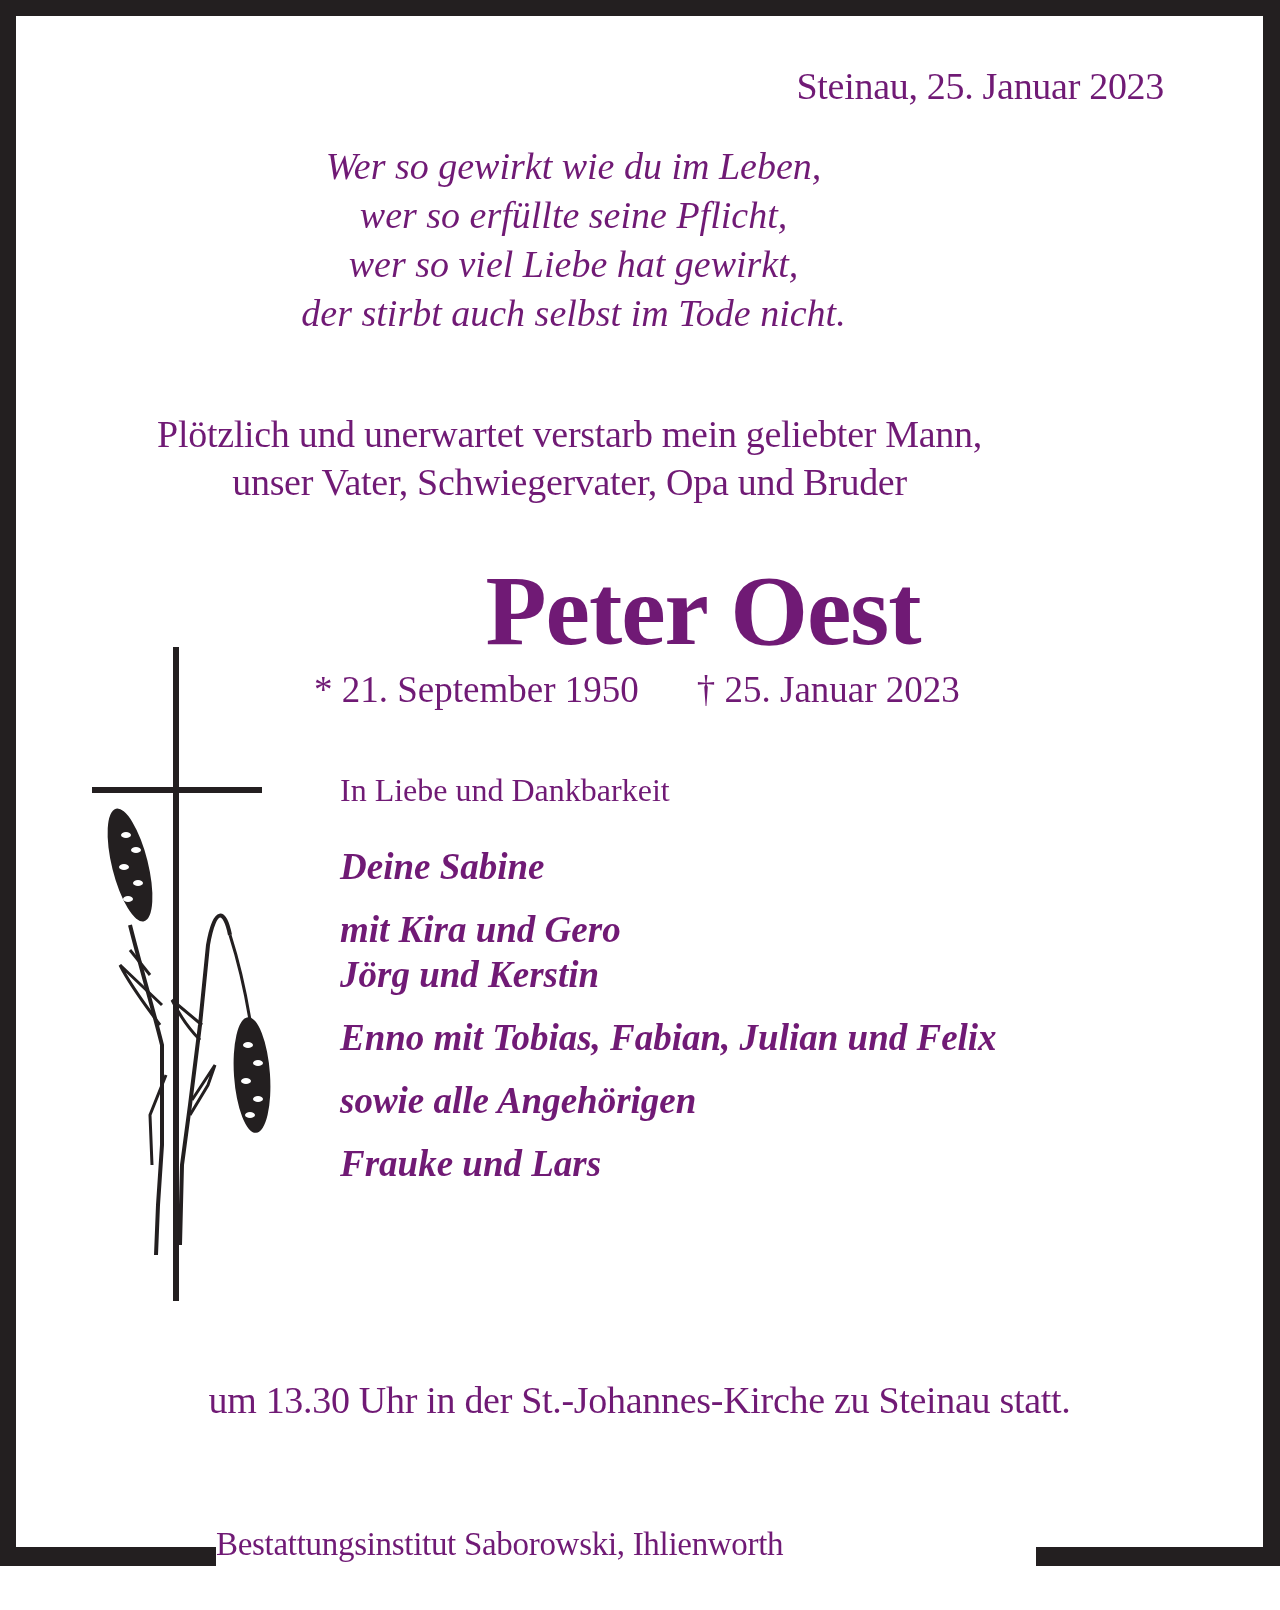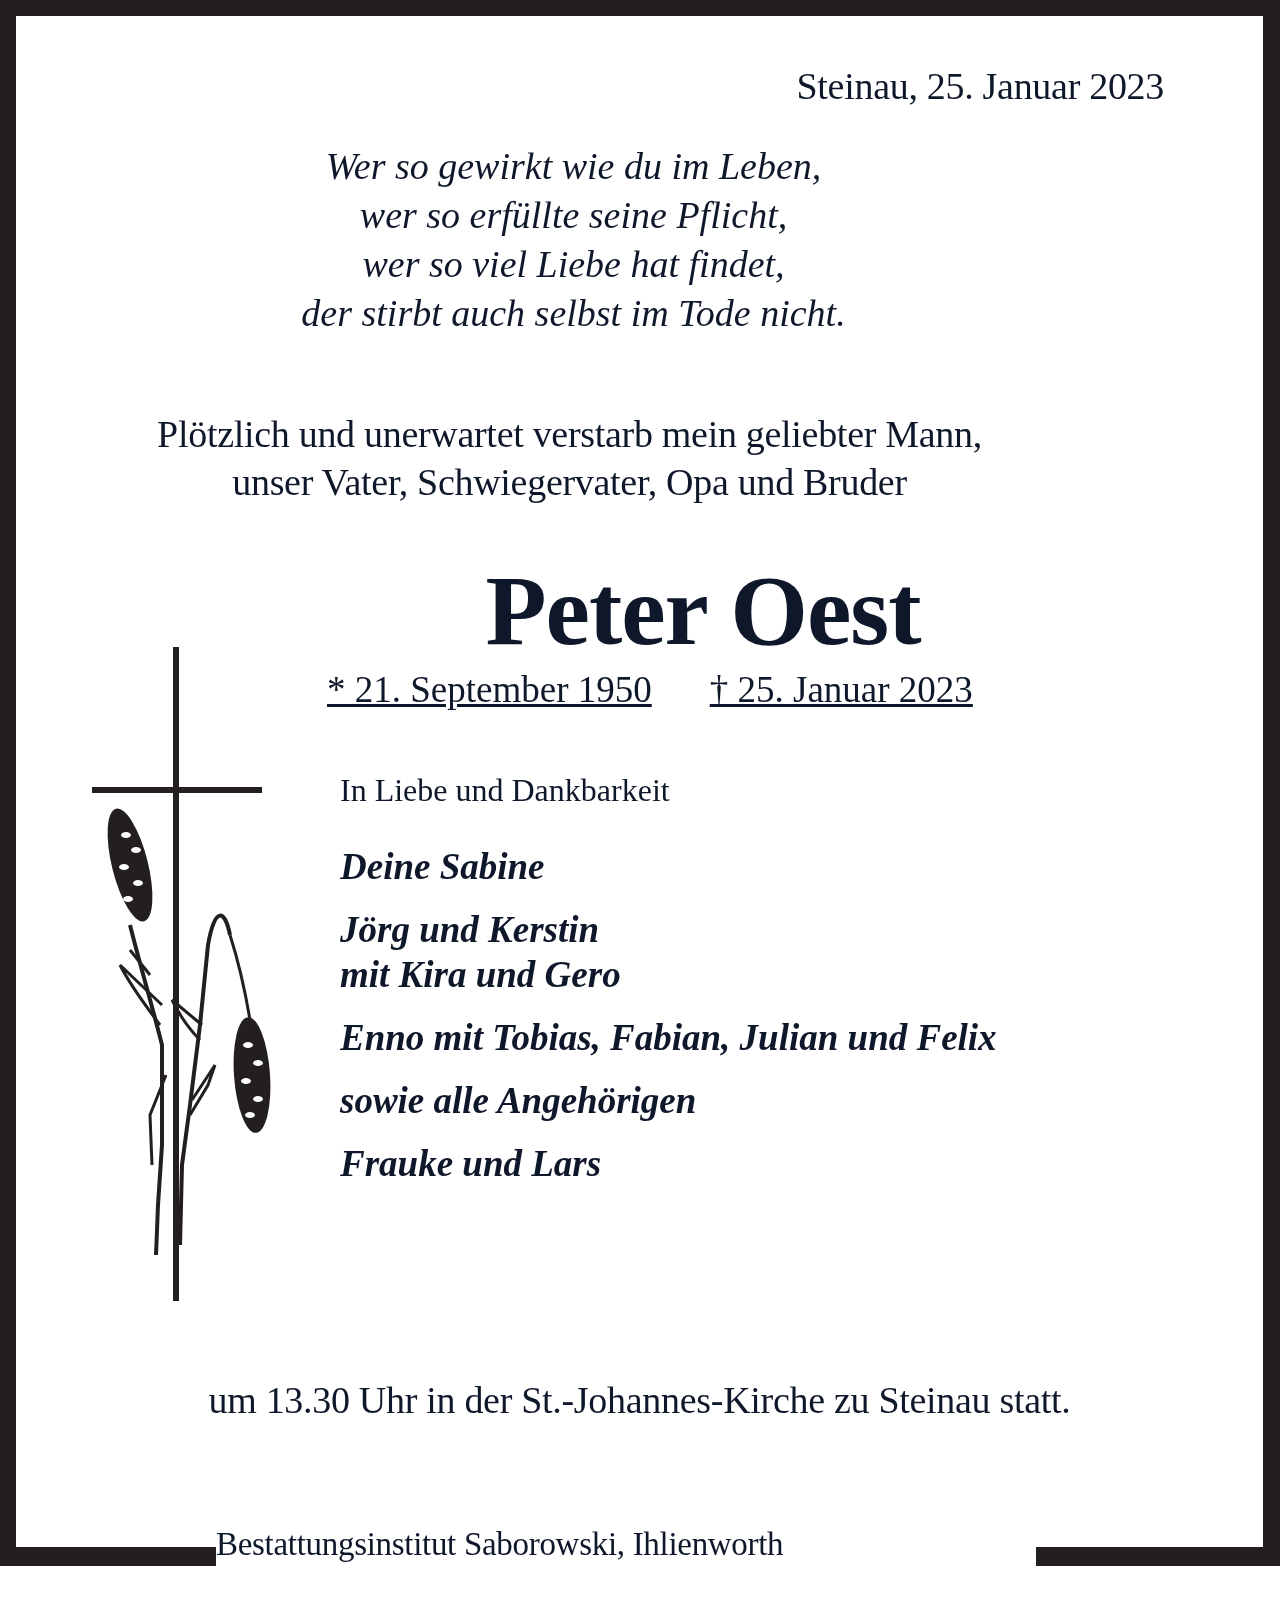--- a/index.html
+++ b/index.html
@@ -2,26 +2,26 @@
 <html><head>
   <meta charset="utf-8">
   <style>
     html, body { margin: 0; padding: 0; background: #ffffff; }
     body { width: 1280px; height: 1610px; position: relative; overflow: hidden; }
     .frame-top { position: absolute; left: 0; top: 0; width: 1280px; height: 16px; background: #231f20; }
     .frame-left { position: absolute; left: 0; top: 0; width: 16px; height: 1566px; background: #231f20; }
     .frame-right { position: absolute; left: 1263px; top: 0; width: 17px; height: 1566px; background: #231f20; }
     .frame-bottom-left { position: absolute; left: 0; top: 1547px; width: 216px; height: 19px; background: #231f20; }
     .frame-bottom-right { position: absolute; left: 1036px; top: 1547px; width: 244px; height: 19px; background: #231f20; }
-    .serif { font-family: "Liberation Serif", "DejaVu Serif", serif; color: #0f172a; }
+    .serif { font-family: "Liberation Serif", "DejaVu Serif", serif; color: #701a75; }
     .place-date { position: absolute; right: 116px; top: 64px; font-size: 38px; letter-spacing: -0.3px; }
     .poem { position: absolute; left: 16px; width: 1115px; top: 142px; text-align: center; font-style: italic; font-size: 38px; line-height: 49px; }
     .intro { position: absolute; left: 16px; width: 1107px; top: 410px; text-align: center; font-size: 38px; line-height: 48px; letter-spacing: -0.3px; }
     .name { position: absolute; left: 16px; width: 1374px; top: 556px; text-align: center; font-weight: bold; font-size: 100px; line-height: 110px; letter-spacing: -1px; }
-    .dates { position: absolute; left: 327px; top: 668px; font-size: 37px; white-space: nowrap; text-decoration: underline; }
+    .dates { position: absolute; left: 314px; top: 668px; font-size: 37px; white-space: nowrap; }
     .dates .died { margin-left: 58px; }
     .cross-art { position: absolute; left: 90px; top: 645px; width: 190px; height: 660px; }
     .thanks { position: absolute; left: 340px; top: 772px; font-size: 32px; }
     .family { position: absolute; left: 340px; top: 844px; font-size: 37px; font-weight: bold; }
     .family .group { margin-bottom: 18px; line-height: 45px; font-style: italic; }
     .family .group div { white-space: nowrap; }
     .service { position: absolute; left: 16px; width: 1247px; top: 1376px; text-align: center; font-size: 38px; line-height: 48px; letter-spacing: -0.3px; }
     .funeral-home { position: absolute; left: 216px; width: 820px; top: 1526px; text-align: left; font-size: 33px; letter-spacing: -0.3px; }
   </style>
 </head>
@@ -31,21 +31,21 @@
 <div class="frame-left"></div>
 <div class="frame-right"></div>
 <div class="frame-bottom-left"></div>
 <div class="frame-bottom-right"></div>
 
 <div class="place-date serif">Steinau, 25. Januar 2023</div>
 
 <div class="poem serif">
   <div>Wer so gewirkt wie du im Leben,</div>
   <div>wer so erfüllte seine Pflicht,</div>
-  <div>wer so viel Liebe hat findet,</div>
+  <div>wer so viel Liebe hat gewirkt,</div>
   <div>der stirbt auch selbst im Tode nicht.</div>
 </div>
 
 <div class="intro serif">
   <div>Plötzlich und unerwartet verstarb mein geliebter Mann,</div>
   <div>unser Vater, Schwiegervater, Opa und Bruder</div>
 </div>
 
 <div class="name serif">Peter Oest</div>
 
@@ -86,22 +86,22 @@
   </g>
 </svg>
 
 <div class="thanks serif">In Liebe und Dankbarkeit</div>
 
 <div class="family serif">
   <div class="group">
     <div>Deine Sabine</div>
   </div>
   <div class="group">
+    <div>mit Kira und Gero</div>
     <div>Jörg und Kerstin</div>
-    <div>mit Kira und Gero</div>
   </div>
   <div class="group">
     <div>Enno mit Tobias, Fabian, Julian und Felix</div>
   </div>
   <div class="group">
     <div>sowie alle Angehörigen</div>
   </div>
   <div class="group">
     <div>Frauke und Lars</div>
   </div>

